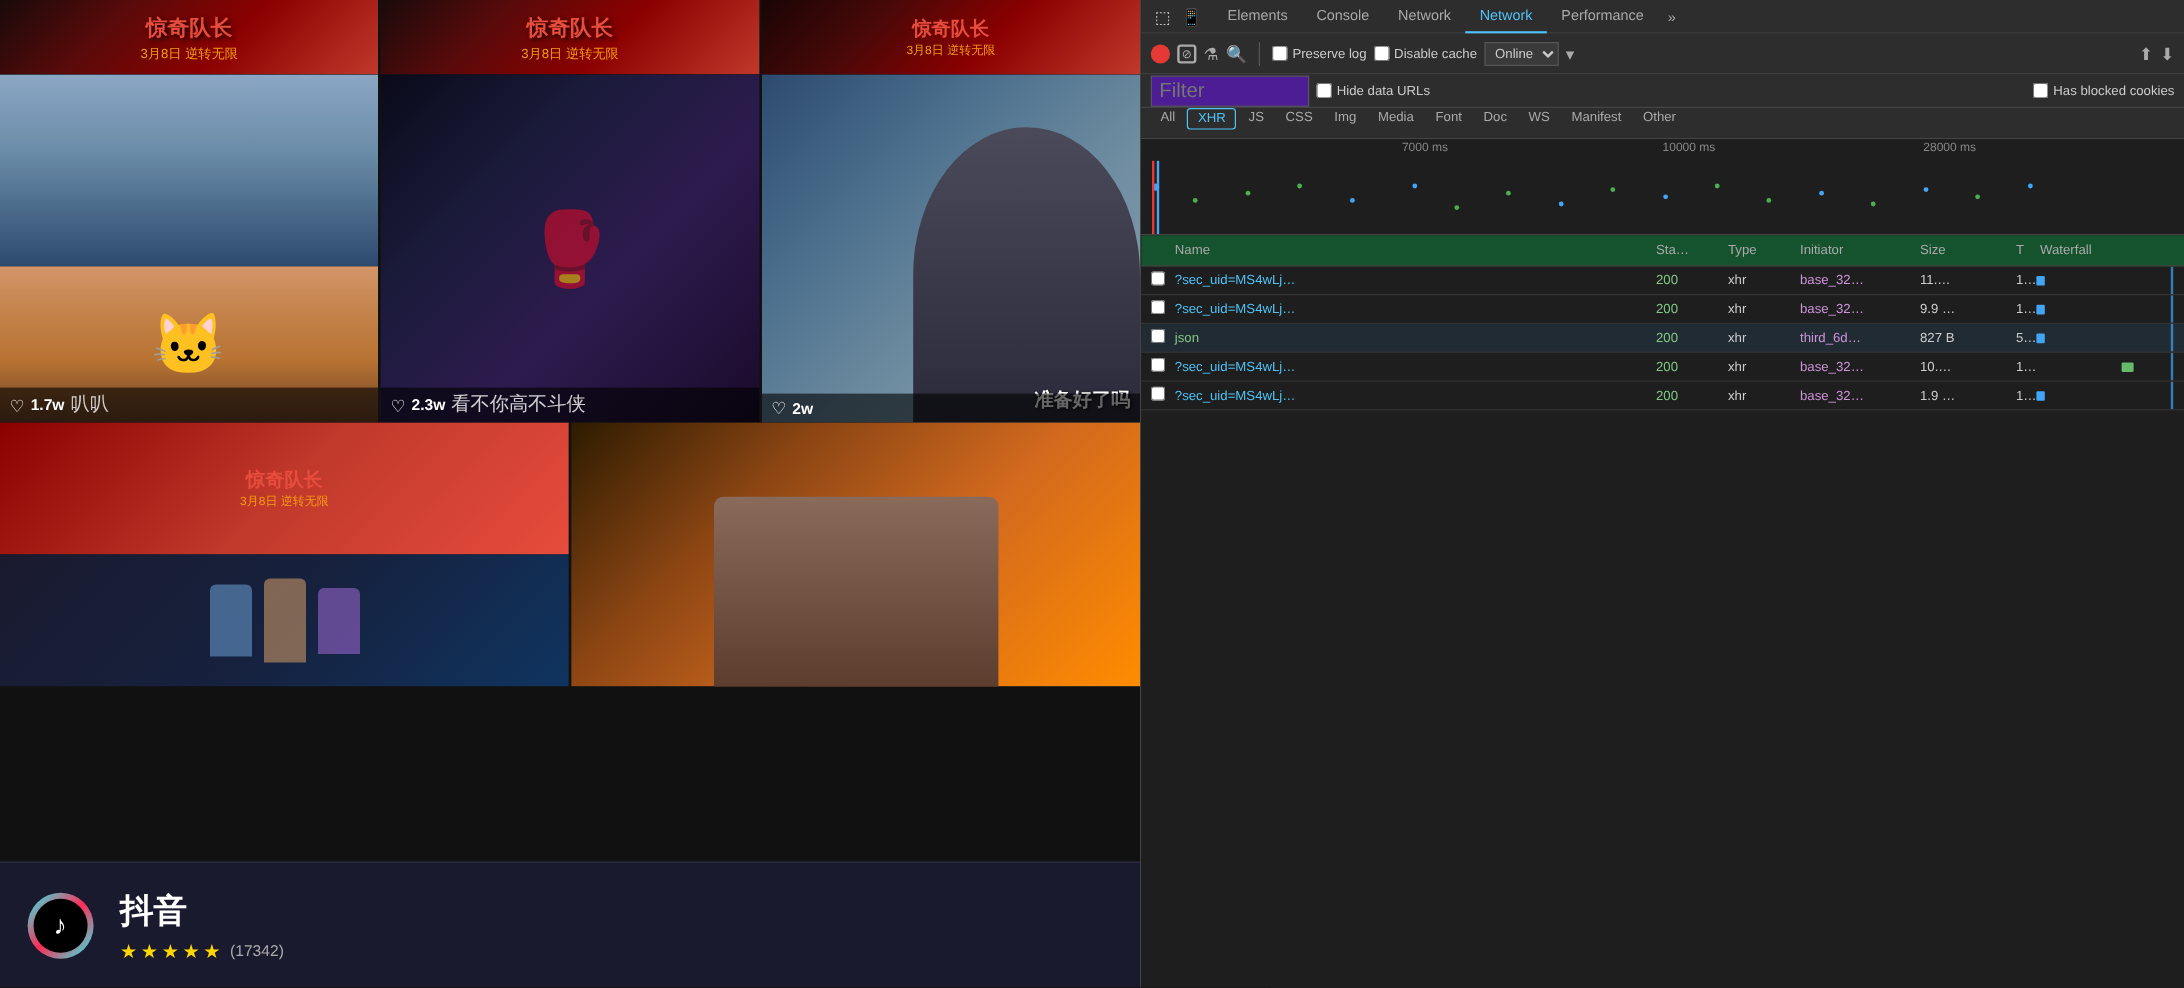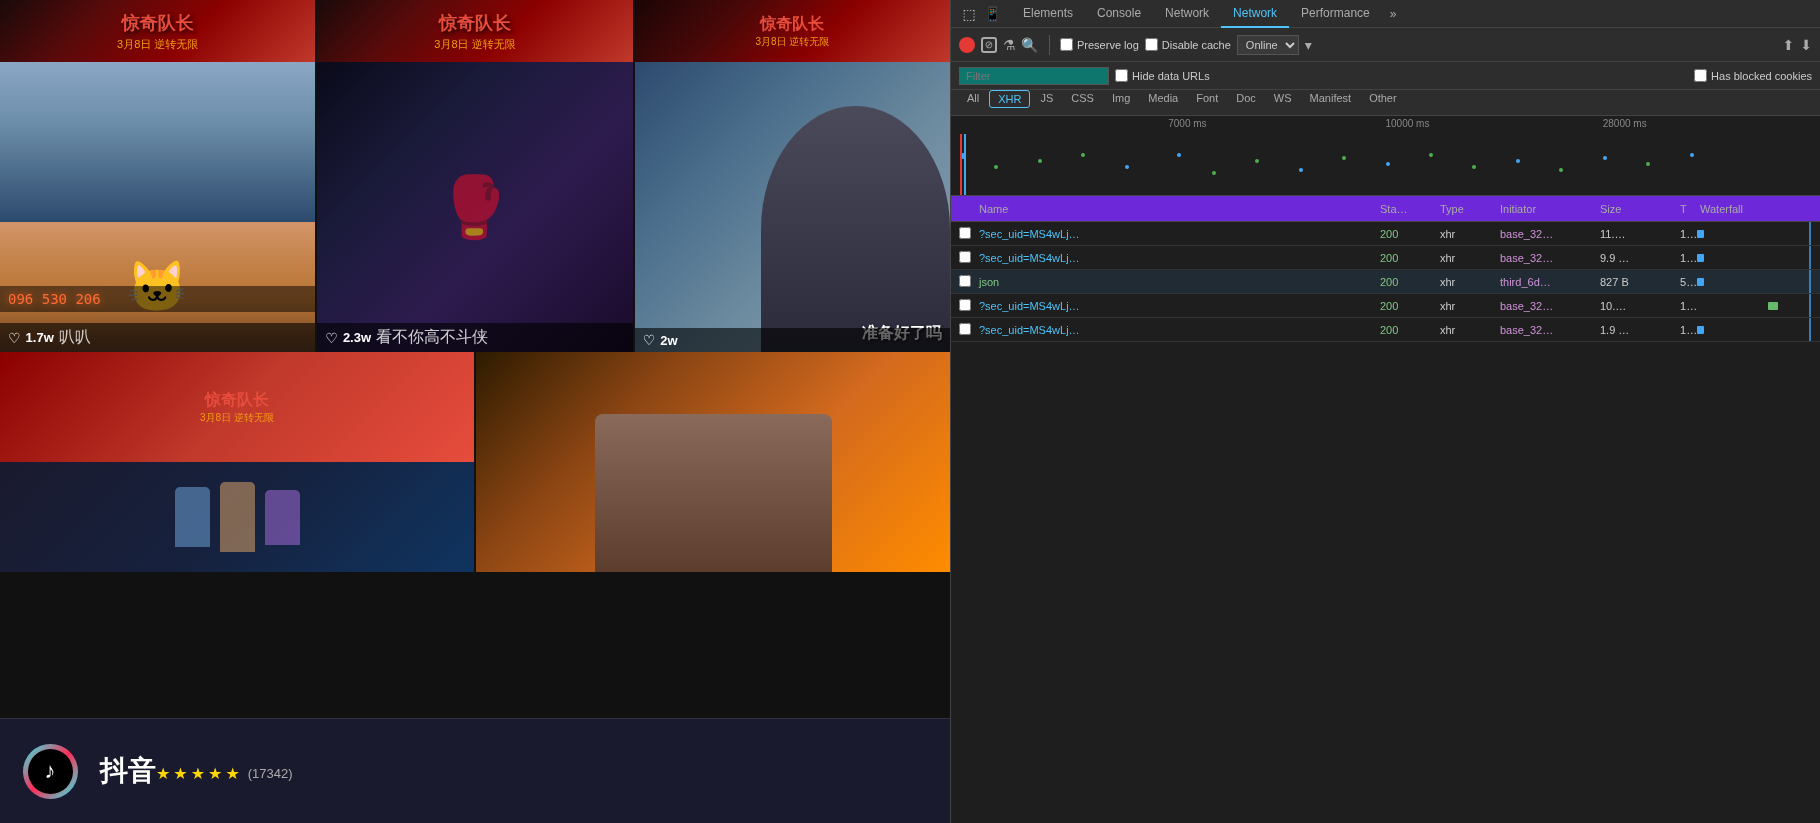--- a/index.html
+++ b/index.html
@@ -220,21 +220,21 @@
     .stars-row {
       display: flex;
       align-items: center;
       gap: 3px;
       margin-top: 5px;
     }
     .star { color: #FFD700; font-size: 16px; }
     .star-half { color: #FFD700; font-size: 16px; }
     .review-count { color: #AAA; font-size: 13px; margin-left: 5px; }
 
-    .app-info { display: flex; flex-direction: row; }
+    .app-info { display: flex; flex-direction: column; }
 
     .open-btn {
       background: #E91E8C;
       color: white;
       border: none;
       border-radius: 8px;
       padding: 18px 40px;
       font-size: 22px;
       font-weight: bold;
       cursor: pointer;
@@ -380,26 +380,26 @@
       display: flex;
       align-items: center;
       background: #2d2d2d;
       border-bottom: 1px solid #444;
       height: 28px;
       padding: 0 8px;
       gap: 6px;
     }
 
     .filter-input {
-      background: #0f766e;
+      background: #4c1d95;
       border: 1px solid #555;
       color: #ccc;
-      font-size: 11px;
+      font-size: 17px;
       padding: 2px 6px;
-      width: 150px;
+      width: 132px;
       outline: none;
     }
 
     .hide-data-urls {
       display: flex;
       align-items: flex-end;
       gap: 4px;
       color: #ccc;
       font-size: 11px;
     }
@@ -472,21 +472,21 @@
     
     .devtools-table {
       flex: 1;
       overflow-y: auto;
       background: #1e1e1e;
     }
 
     .table-header {
       display: grid;
       grid-template-columns: 20px 1fr 60px 60px 100px 80px 20px 120px;
-      background: #6d28d9;
+      background: #14532d;
       border-bottom: 1px solid #444;
       height: 26px;
       align-items: center;
       padding: 0 4px;
       position: sticky;
       top: 0;
       z-index: 10;
     }
 
     .th {
@@ -565,23 +565,20 @@
       </div>
     </div>
   </div>
 
   <div class="middle-row">
 
     <div class="mid-cell">
       <div style="width:100%;height:55%;background:linear-gradient(180deg,#8BA7C5 0%,#6B8CA8 40%,#2C4A6E 100%);"></div>
       <div style="width:100%;height:45%;background:linear-gradient(180deg,#D4956A 0%,#C4834A 30%,#B87333 60%,#6B4226 100%);display:flex;align-items:center;justify-content:center;">
         <div style="font-size:50px;">🐱</div>
-      </div>
-      <div style="position:absolute;bottom:40px;left:0;right:0;background:rgba(0,0,0,0.5);padding:4px 8px;">
-        <span class="digits">096  530 206</span>
       </div>
       <div class="like-bar">
         <span class="heart-icon">♡</span>
         <span class="like-count">1.7w</span>
         <span class="username">叭叭</span>
       </div>
     </div>
 
     <div class="mid-cell">
       <div class="fight-scene">

